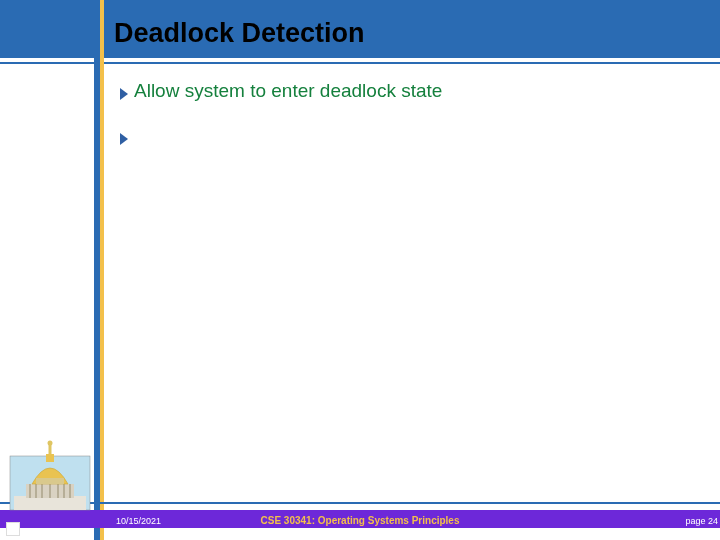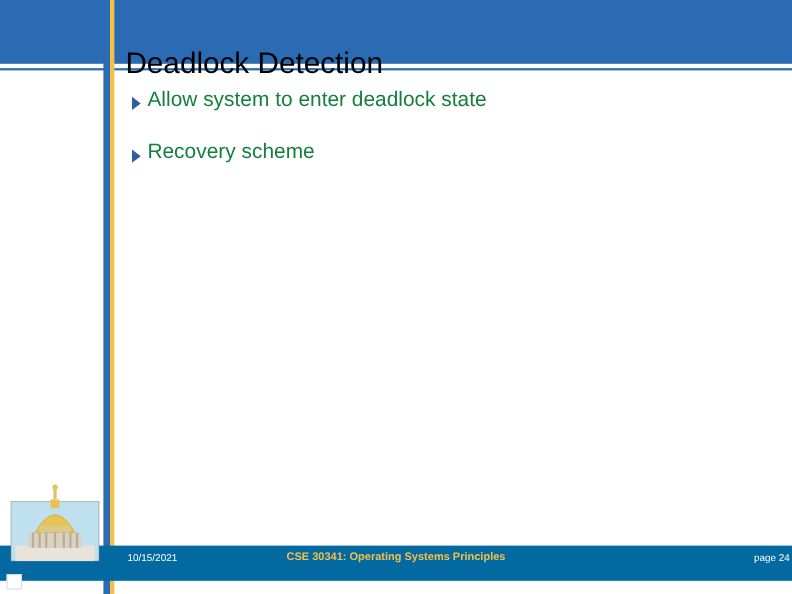--- a/index.html
+++ b/index.html
@@ -48,24 +48,23 @@
     top: 0; left: 100px; width: 4px; height: 540px;
     background: #f3c04a;
   }
 
   
   .title {
     position: absolute;
     top: 18px;
     left: 114px;
     font-size: 27px;
-    font-weight: normal;
+    font-weight: bold;
     color: #000;
     z-index: 5;
-    margin-top: 24px;
   }
   
 
   
   .content {
     position: absolute;
     top: 80px;
     left: 120px;
     right: 30px;
   }
@@ -82,22 +81,22 @@
     border-bottom: 6px solid transparent;
     border-left: 8px solid #2f5fa3;
     margin-top: 5px;
     margin-right: 6px;
     flex-shrink: 0;
   }
 
   
   .footer-band {
     position: absolute;
-    left: 0; bottom: 12px; width: 720px; height: 32px;
-    background: #0369a1;
+    left: 0; bottom: 12px; width: 720px; height: 18px;
+    background: #6d28d9;
   }
   .footer-top-line {
     position: absolute;
     left: 0; bottom: 36px; width: 720px; height: 2px;
     background: #2a6bb3;
   }
   .footer-date {
     position: absolute;
     left: 116px;
     color: #fff;
@@ -158,21 +157,20 @@
 
   <div class="title">Deadlock Detection</div>
 
   <div class="content">
     <div class="bullet-item">
       <span class="bullet-icon"></span>
       <span>Allow system to enter deadlock state</span>
     </div>
     <div class="bullet-item">
       <span class="bullet-icon"></span>
-      <span>Recovery scheme</span>
     </div>
   </div>
 
   <div class="footer-top-line"></div>
   <div class="footer-band">
     <div class="footer-date">10/15/2021</div>
     <div class="footer-center">CSE 30341: Operating Systems Principles</div>
     <div class="footer-page">page 24</div>
   </div>
 

